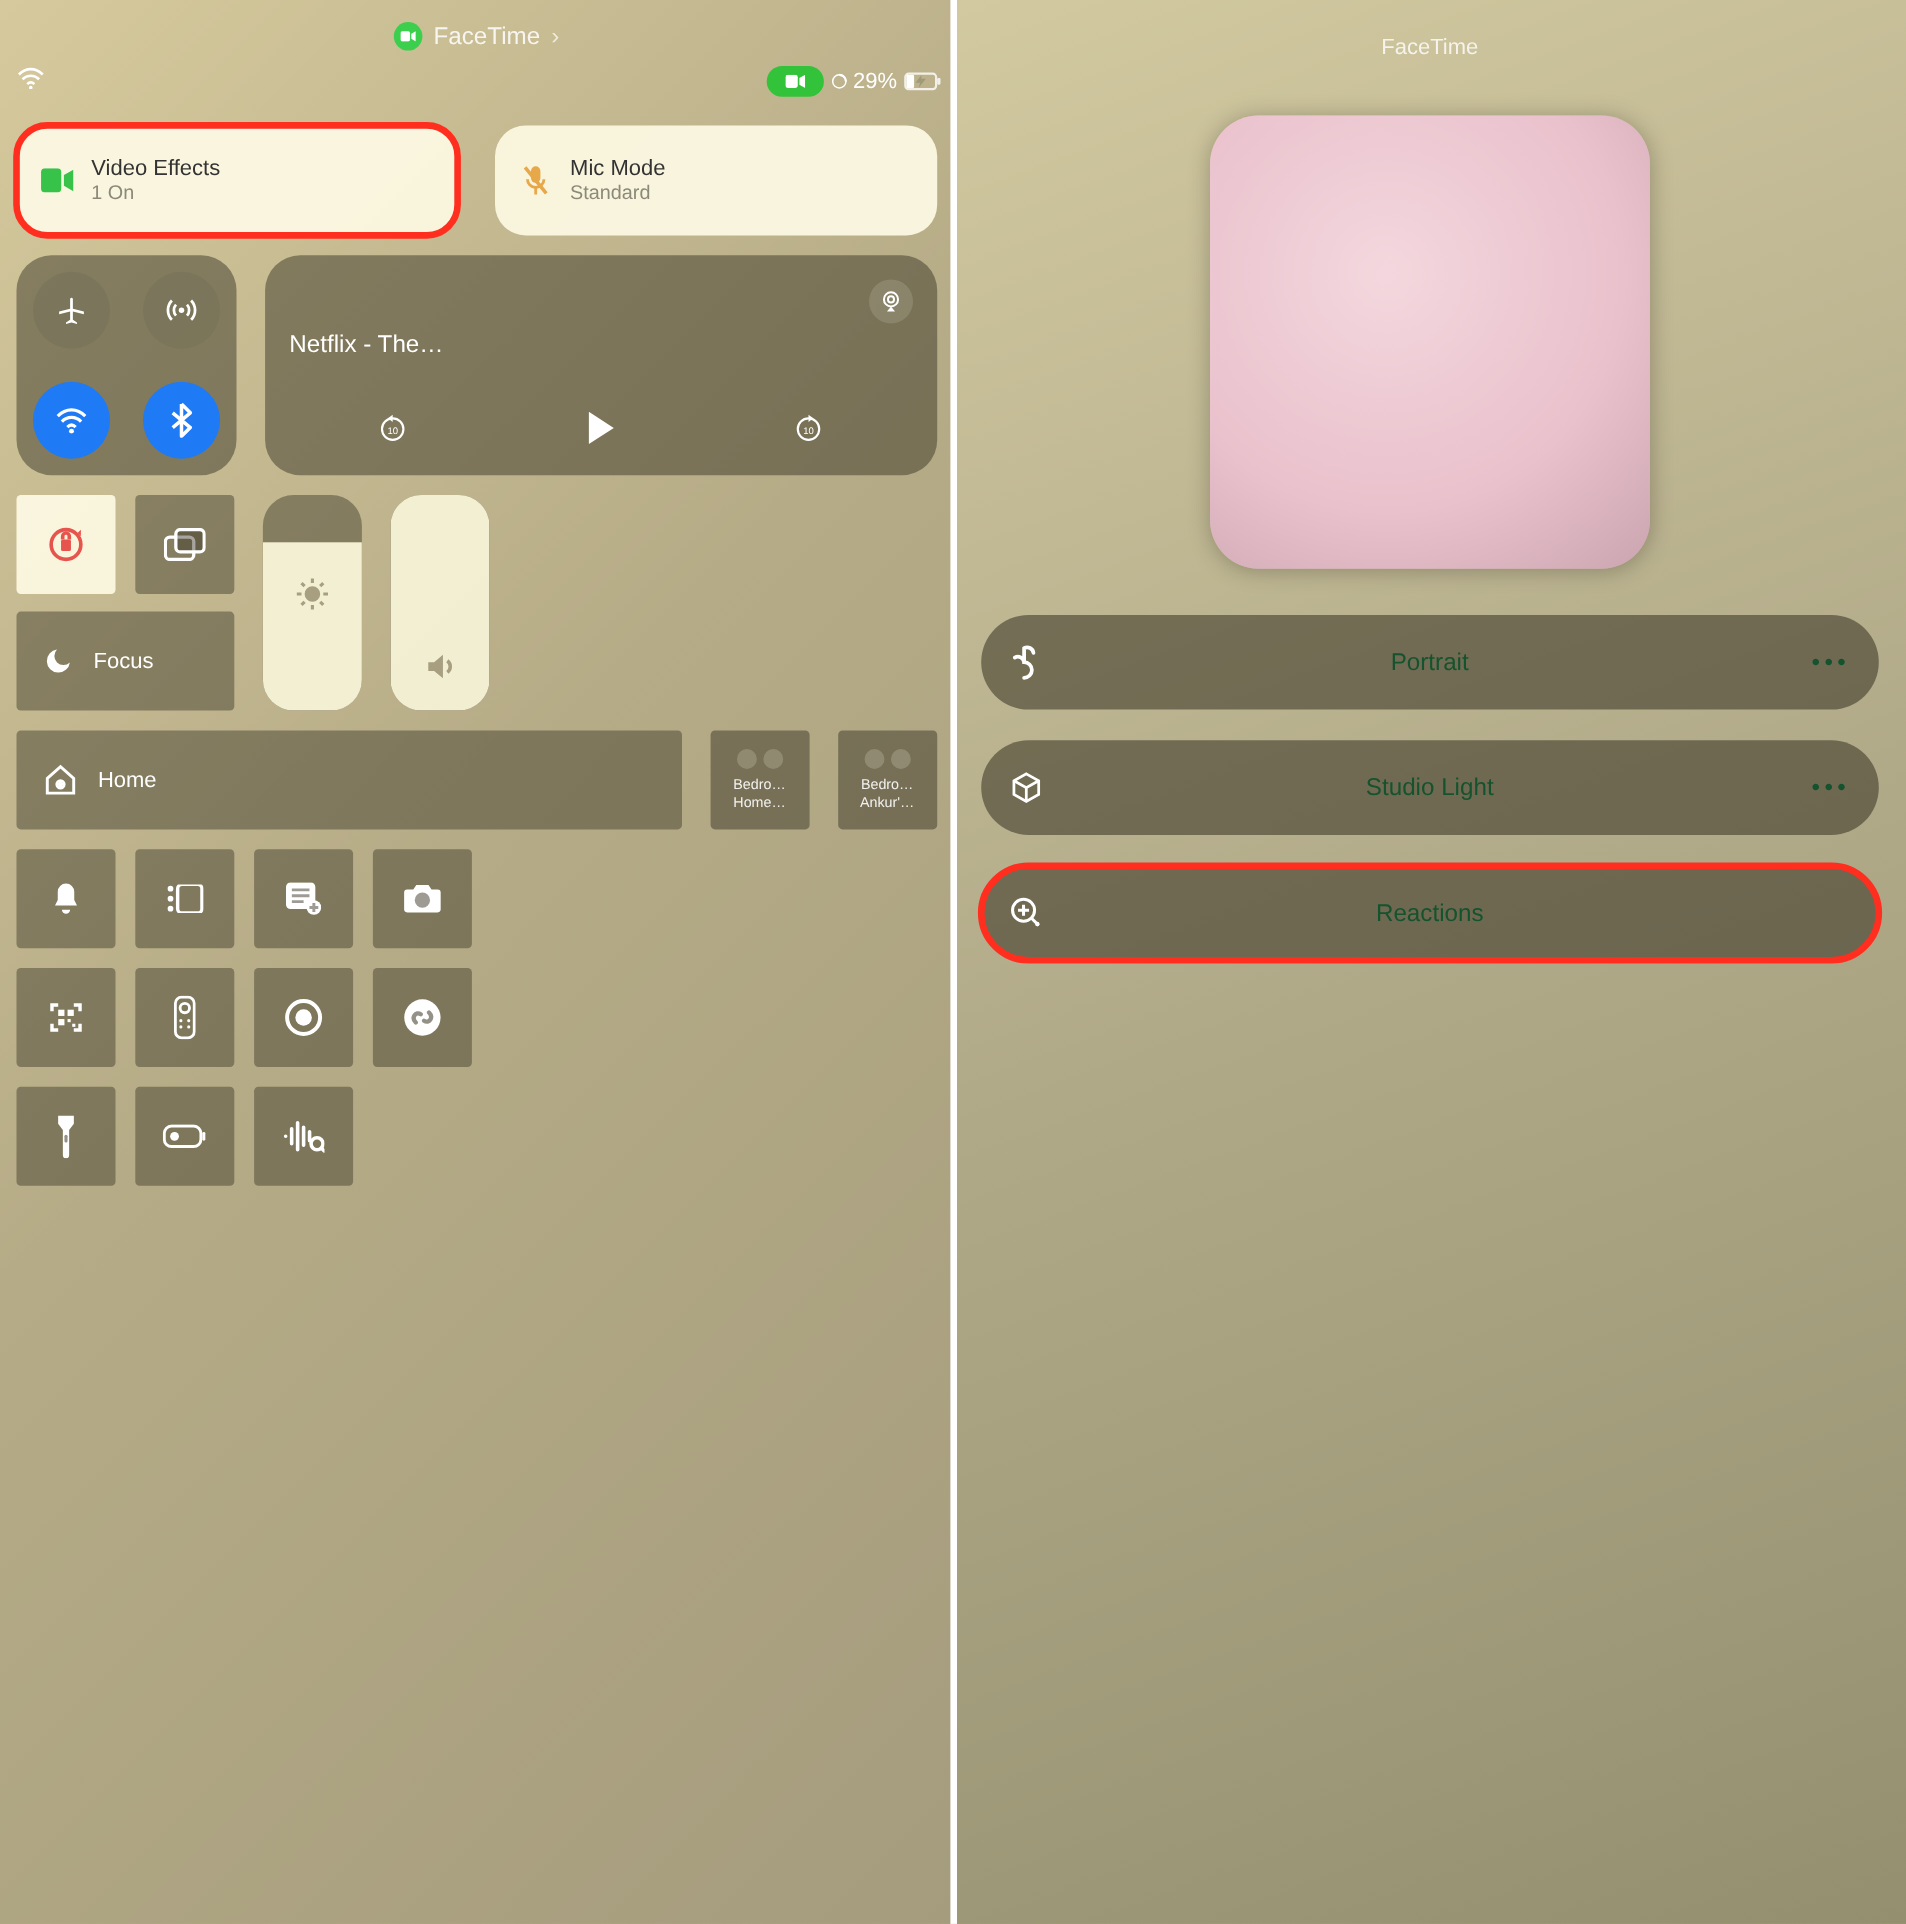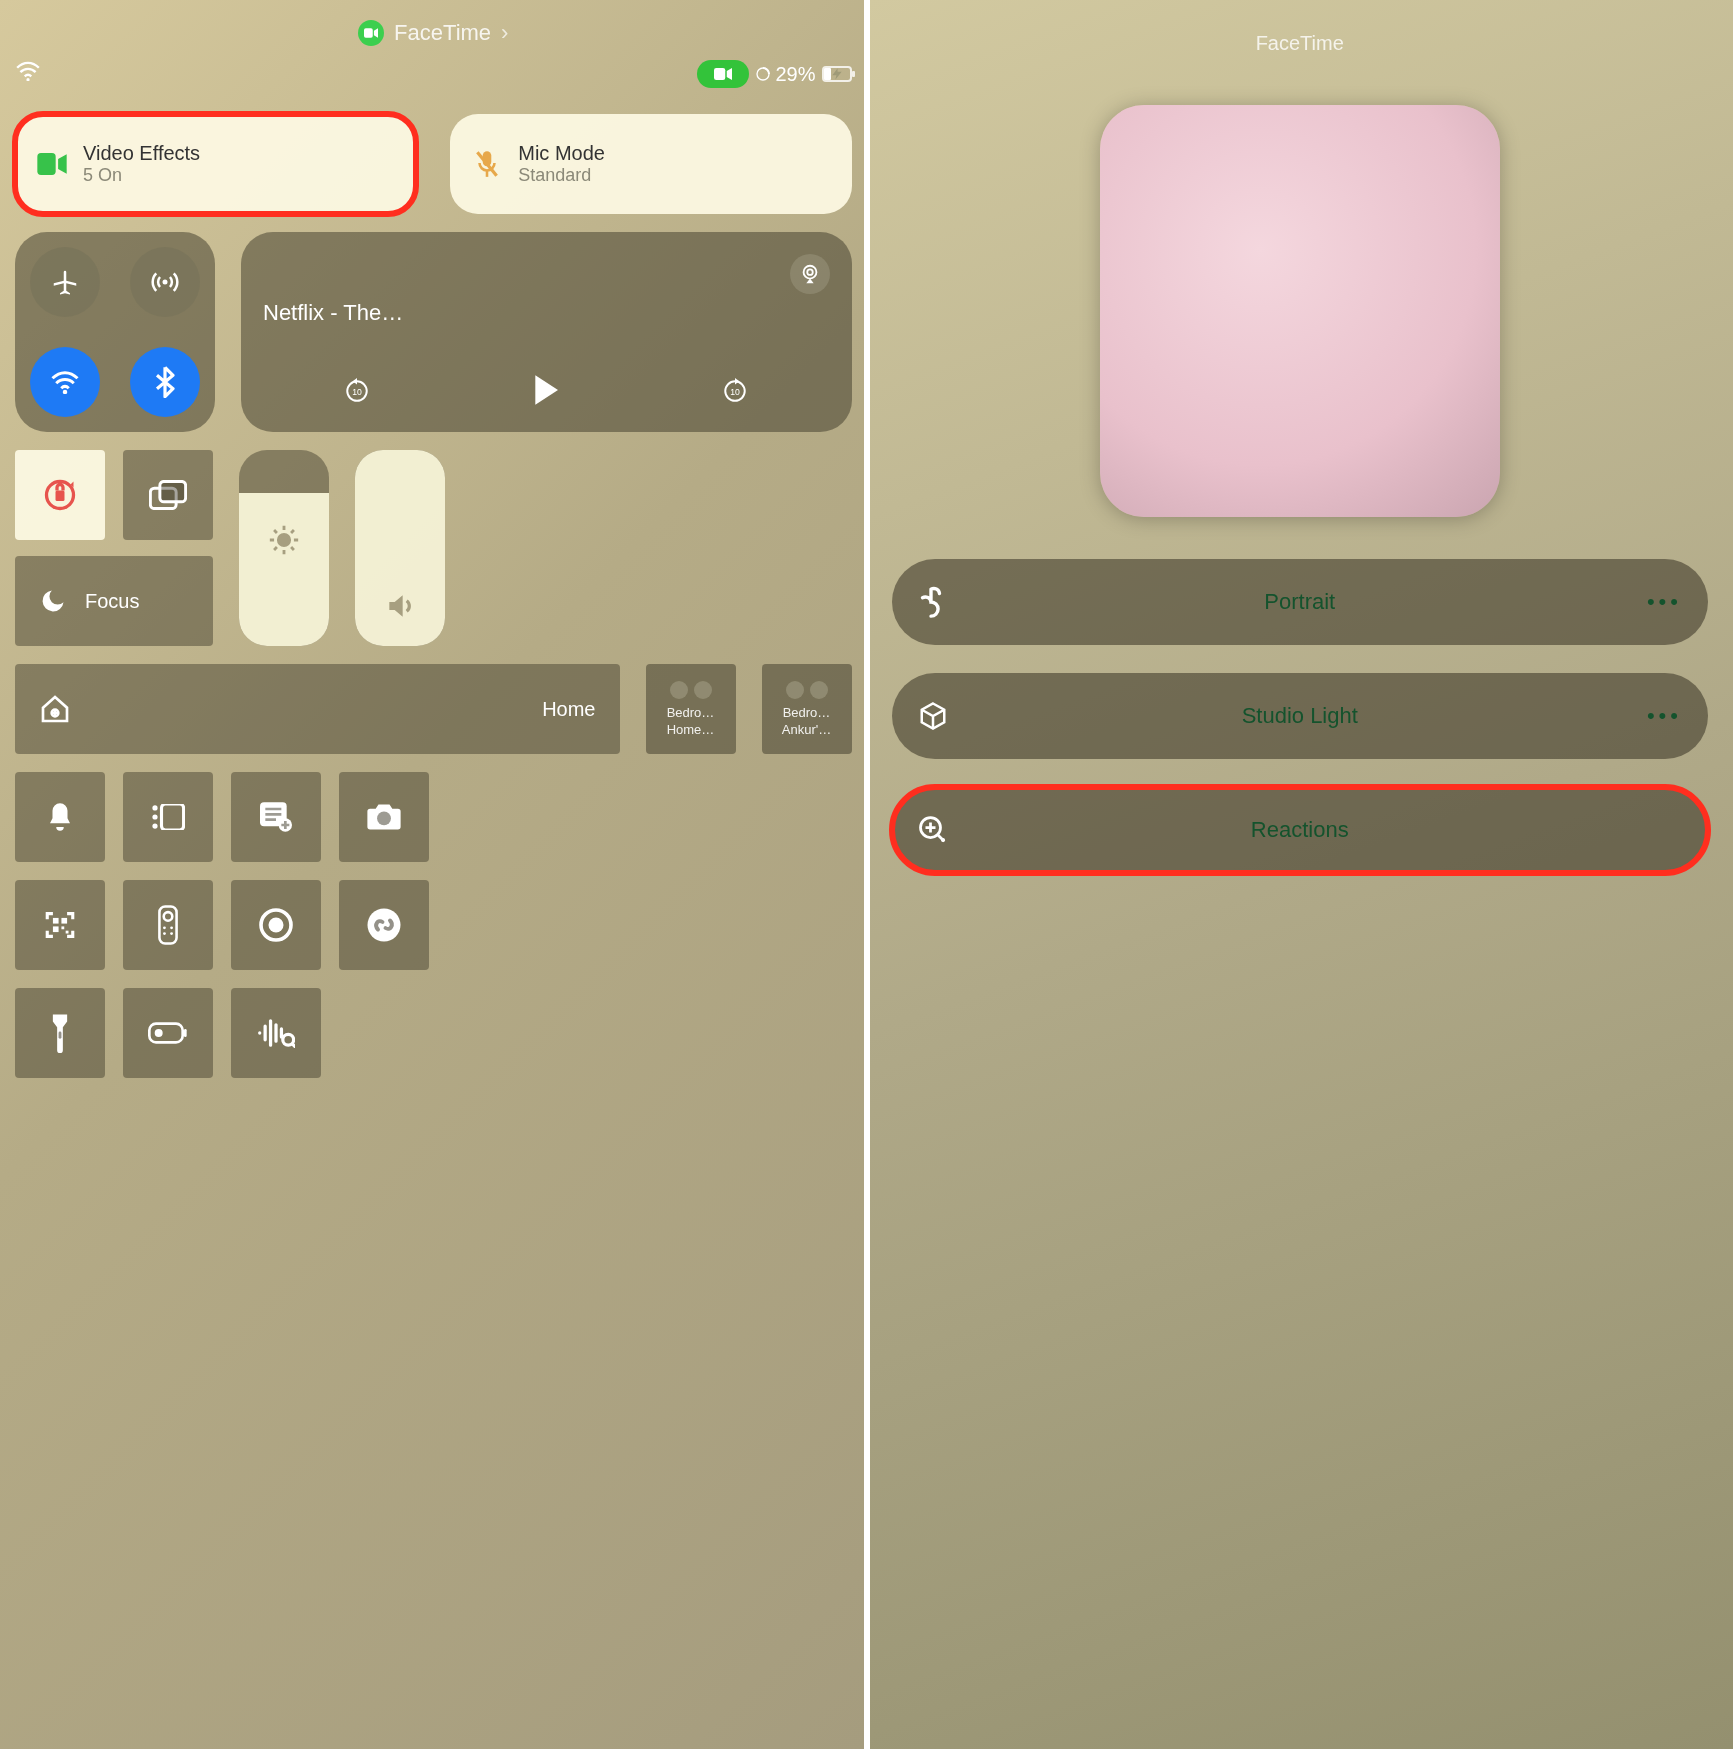--- a/index.html
+++ b/index.html
@@ -95,21 +95,21 @@
     display:flex;align-items:center;justify-content:center;}
   .media-title{font-size:22px;font-weight:500;margin-top:6px;}
   .media-controls{display:flex;justify-content:space-around;align-items:center;margin-top:auto;}
 
   .small{width:90px;height:90px;}
   .wide{flex:1;height:90px;justify-content:flex-start;padding:0 24px;gap:18px;}
   .slider{width:90px;height:196px;border-radius:28px;background:rgba(60,55,40,.45);
     display:flex;flex-direction:column-reverse;overflow:hidden;}
   .slider-fill{background:rgba(252,248,220,.92);display:flex;align-items:flex-start;justify-content:center;padding-top:30px;}
   .focus-txt{font-size:20px;color:#fff;}
-  .home-tile{flex:1;height:90px;justify-content:space-between;padding:0 24px;gap:18px;}
+  .home-tile{flex:1;height:90px;justify-content:flex-start;padding:0 24px;gap:18px;}
   .accessory{width:90px;height:90px;flex-direction:column;gap:2px;font-size:13px;padding:8px;
     background:rgba(60,55,40,.5);color:rgba(255,255,255,.9);text-align:center;}
   .acc-icons{display:flex;gap:6px;margin-bottom:4px;}
   .acc-dot{width:18px;height:18px;border-radius:50%;background:rgba(150,145,120,.8);}
 
   .iconbtns{display:grid;grid-template-columns:repeat(4,90px);gap:18px;}
 
   
   .right .top-title{
     text-align:center; font-size:20px; color:rgba(255,255,255,.8);
@@ -190,21 +190,21 @@
     <div class="effects-row">
       <div class="effects-tile highlight">
         <span class="eff-icon">
           <svg width="30" height="22" viewBox="0 0 24 18">
               <rect width="15" height="18" rx="3" fill="#37c24a"></rect>
               <path d="M17 5 L24 1 V17 L17 13 Z" fill="#37c24a"></path>
             </svg>
         </span>
         <div class="eff-text">
           <div class="t1">Video Effects</div>
-          <div class="t2">5 On</div>
+          <div class="t2">1 On</div>
         </div>
       </div>
       <div class="effects-tile">
         <span class="eff-icon">
           <svg width="26" height="30" viewBox="0 0 24 28" fill="none" stroke="#e7a84a" stroke-width="2.4">
               <rect x="8" y="2" width="8" height="14" rx="4" fill="#e7a84a" stroke="none"></rect>
               <path d="M5 13 A7 7 0 0 0 19 13"></path>
               <path d="M12 20 V26"></path>
               <path d="M3 3 L21 25" stroke="#e7a84a" stroke-width="3"></path>
             </svg>

